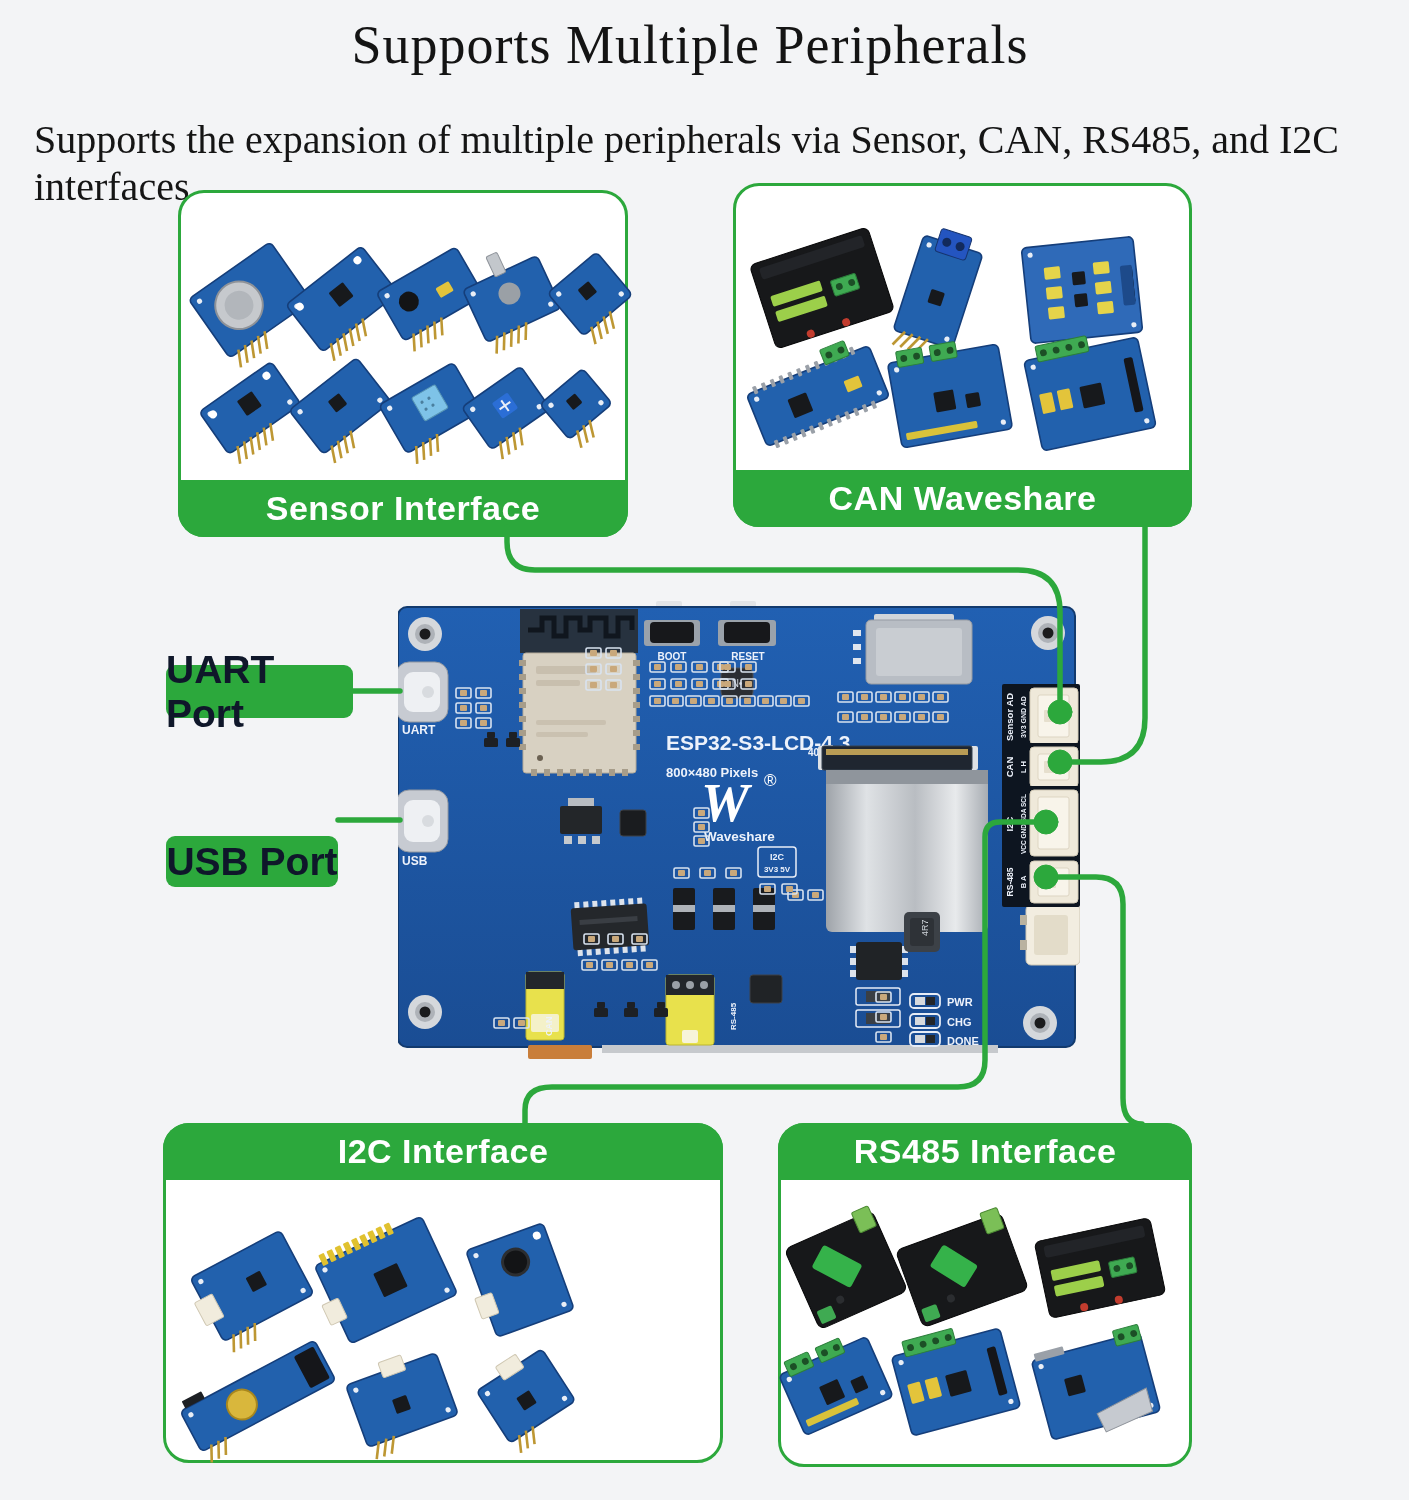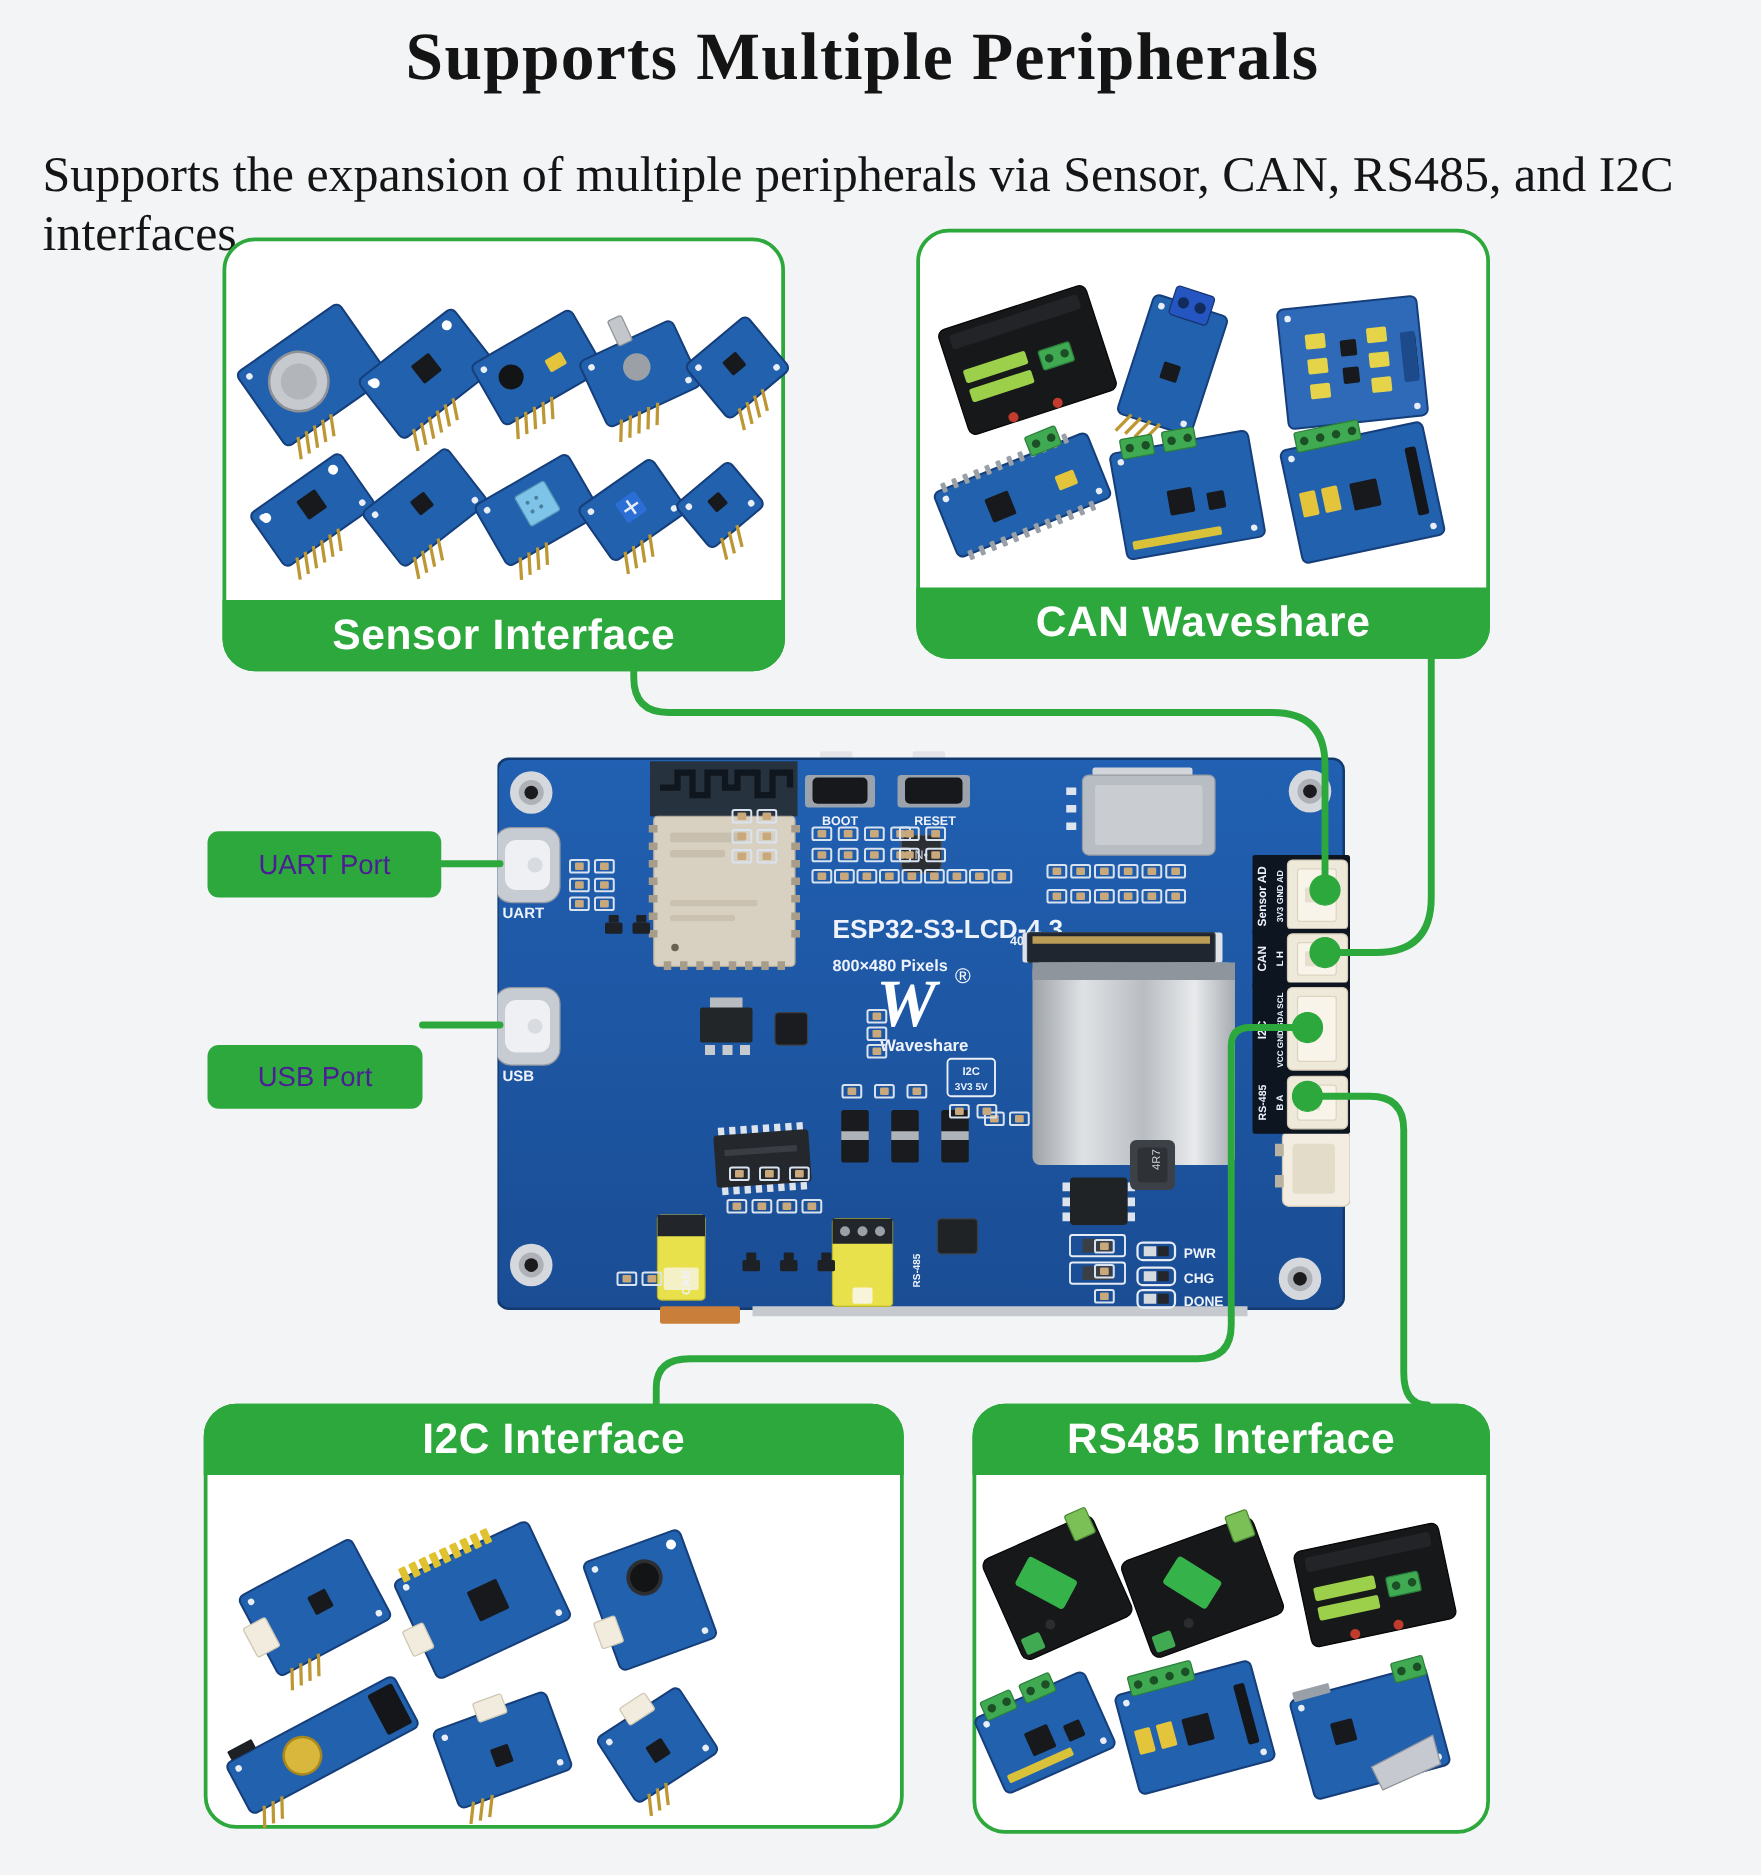--- a/index.html
+++ b/index.html
@@ -1,32 +1,32 @@
 <!DOCTYPE html>
 <html style="--green: #2ca83c;"><head>
 <meta charset="utf-8">
 <style>
   html,body{margin:0;padding:0}
   body{width:1409px;height:1500px;background:#f3f4f6;position:relative;overflow:hidden;
        font-family:"Liberation Sans",sans-serif}
   .title{position:absolute;left:0;top:14px;width:1380px;text-align:center;
-         font-family:"Liberation Serif",serif;font-size:54px;font-weight:700;color:#141414;
+         font-family:"Liberation Serif",serif;font-size:54px;font-weight:400;color:#141414;
          letter-spacing:1px}
   .subtitle{position:absolute;left:34px;top:116px;width:1340px;
             font-family:"Liberation Serif",serif;font-size:40px;color:#151515}
   .panel{position:absolute;background:#ffffff;border:3px solid var(--green);
          border-radius:26px;z-index:1;box-sizing:border-box}
   .panel-bar{position:absolute;left:-3px;right:-3px;height:57px;background:var(--green);
              color:#fff;display:flex;align-items:center;justify-content:center;
              font-size:34px;font-weight:600;letter-spacing:.5px}
   .bar-bottom{bottom:-3px;border-radius:0 0 26px 26px}
   .bar-top{top:-3px;border-radius:26px 26px 0 0}
-  .callout{position:absolute;background:var(--green);color:#4c1d95;border-radius:9px;
+  .callout{position:absolute;background:var(--green);color:#0f172a;border-radius:9px;
            display:flex;align-items:center;justify-content:center;
-           font-size:22px;font-weight:400;z-index:4}
+           font-size:39px;font-weight:700;z-index:4}
   svg{display:block}
   #board-svg{position:absolute;left:398px;top:600px;z-index:2}
   #overlay-svg{position:absolute;left:0;top:0;z-index:3;pointer-events:none}
   .bsil{fill:#edf2fb;font-weight:bold}
 </style>
 </head>
 <body>
 
 <div class="title">Supports Multiple Peripherals</div>
 <div class="subtitle">Supports the expansion of multiple peripherals via Sensor, CAN, RS485, and I2C interfaces</div>

